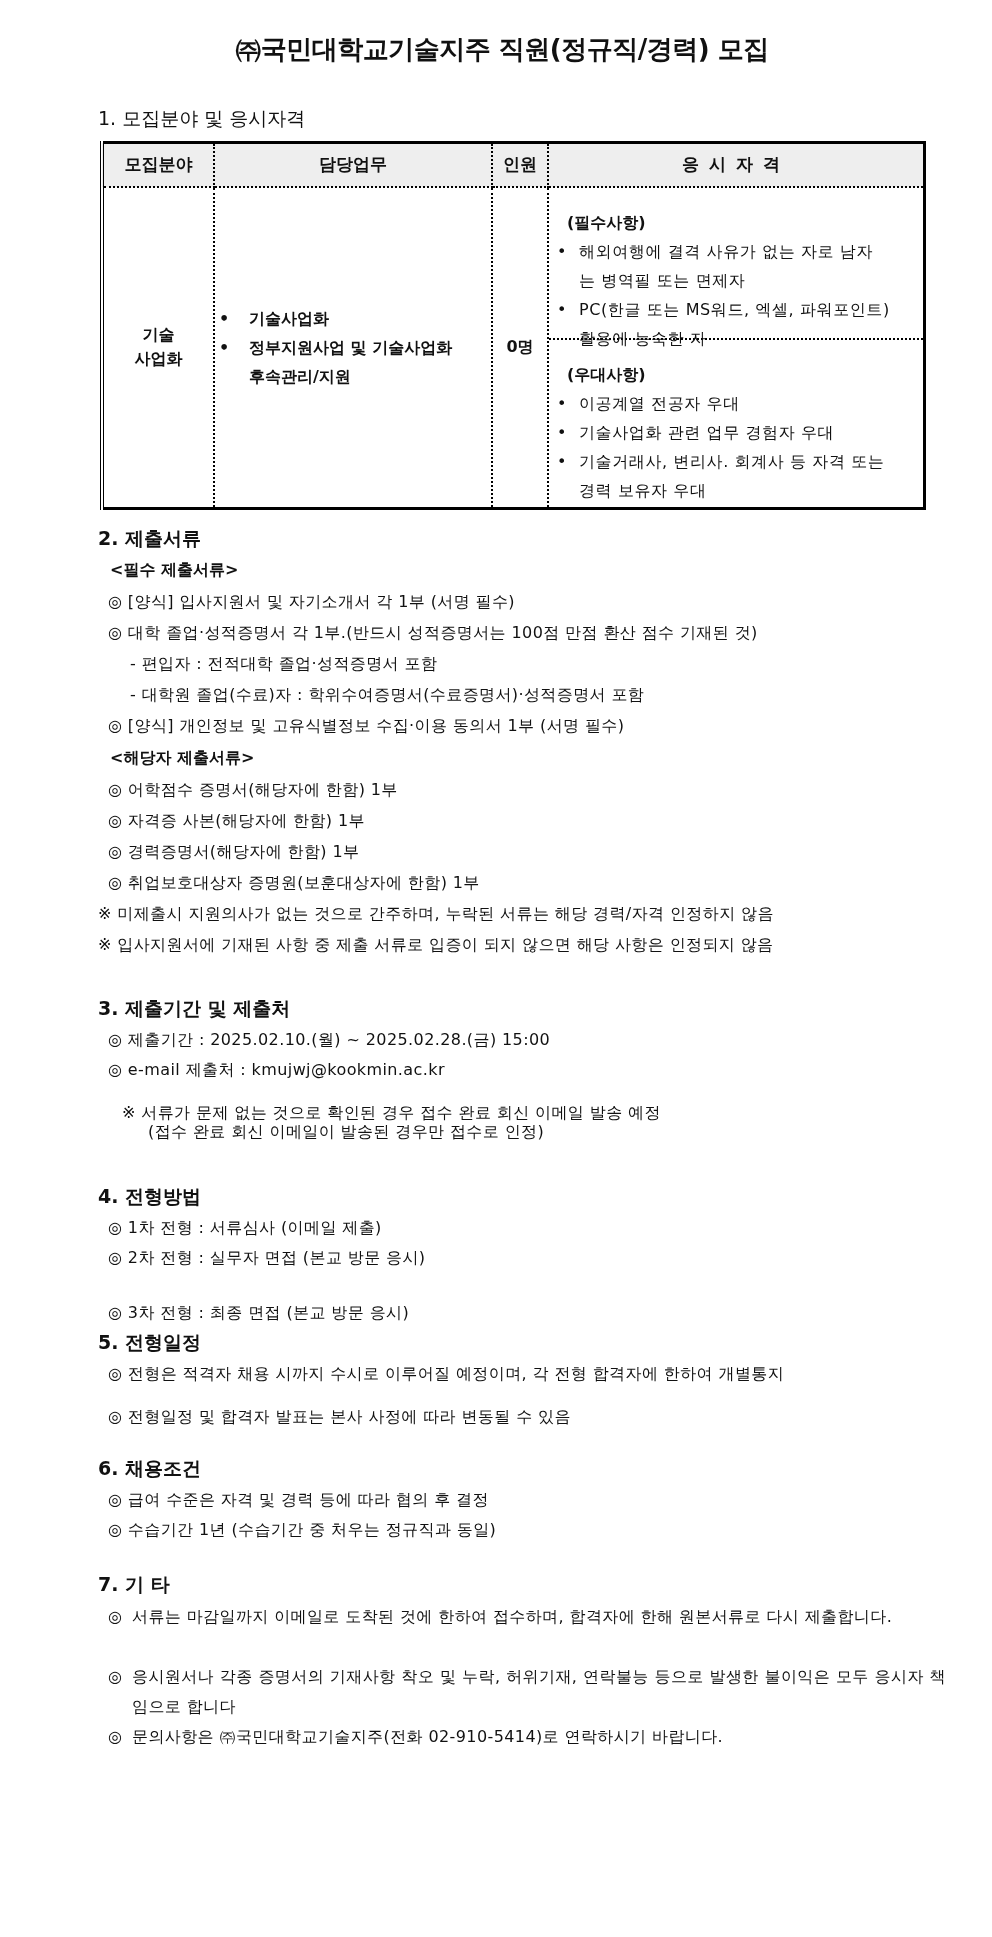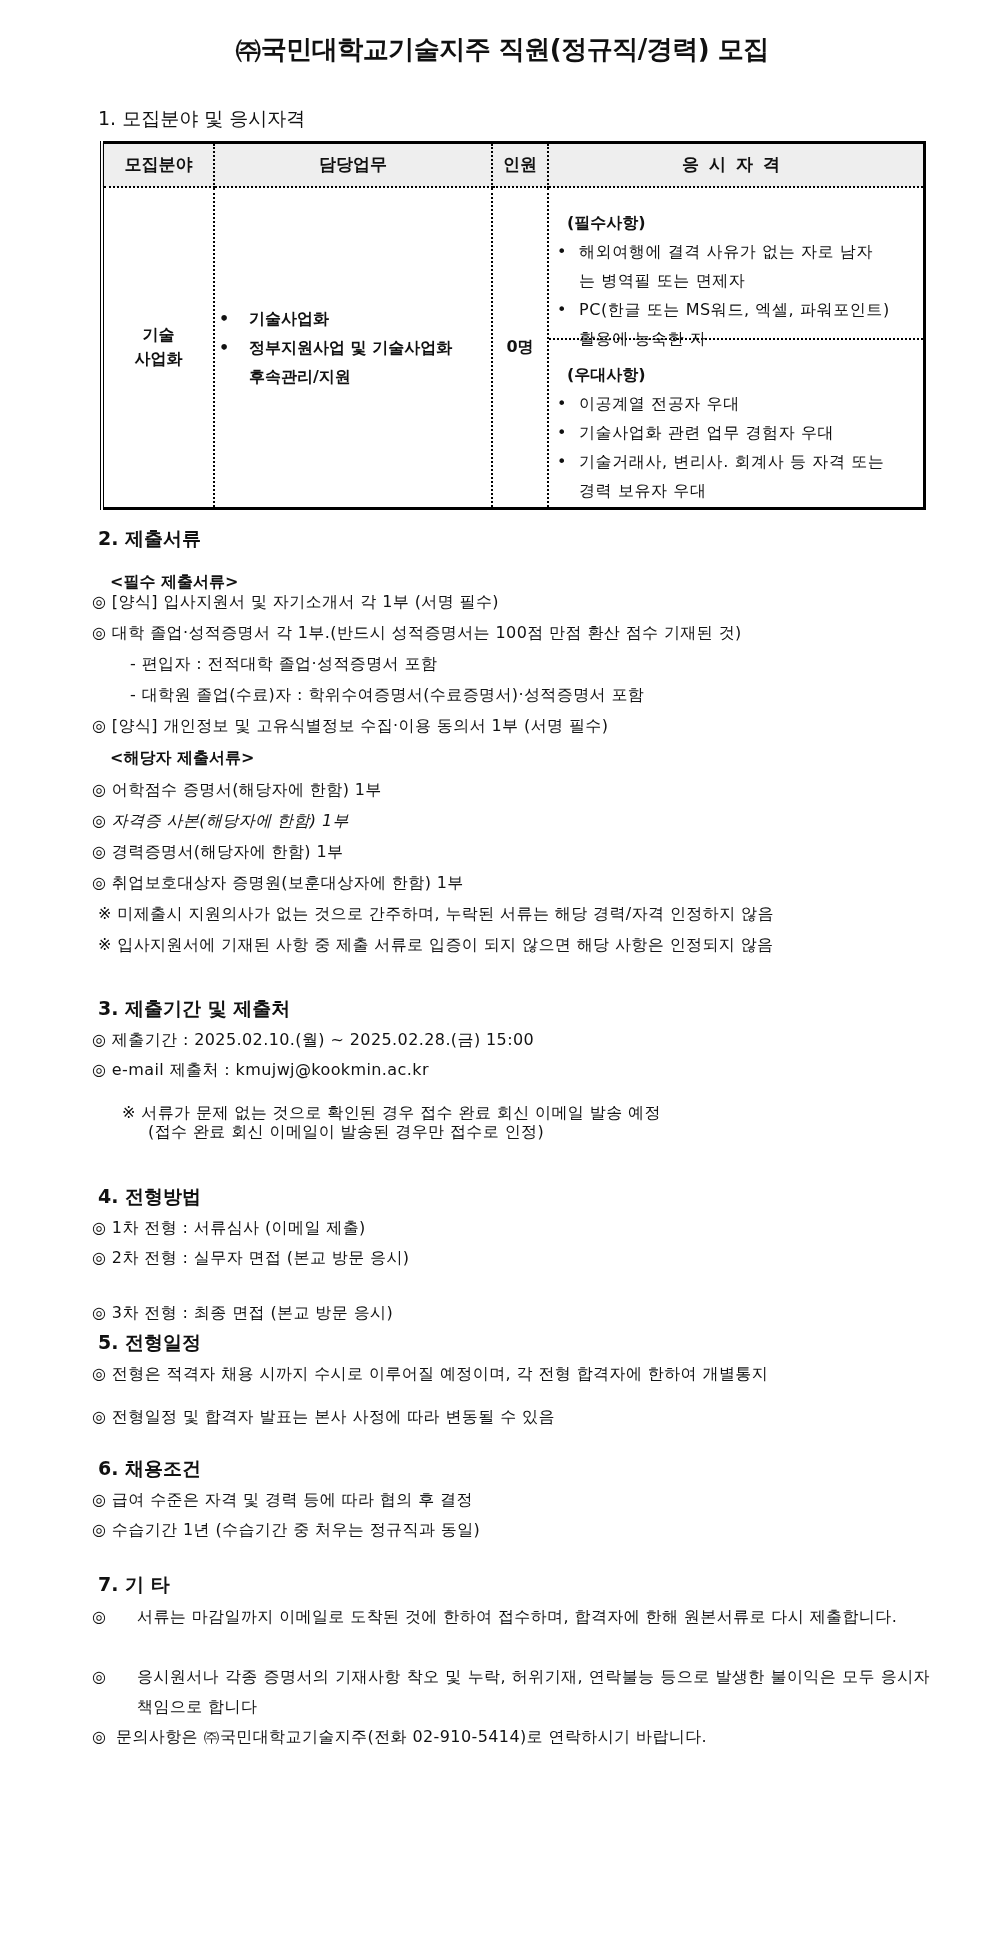--- a/index.html
+++ b/index.html
@@ -18,23 +18,23 @@
   .duty-list { list-style: none; font-weight: bold; line-height: 29px; }
   .duty-list li { position: relative; padding-left: 34px; }
   .duty-list li .dot { position: absolute; left: 4px; top: 0; }
   .qual-block { padding: 20px 6px 2px 6px; font-size: 16px; line-height: 29px; }
   .qual-block.req { border-bottom: 2px dotted #000; height: 152px; }
   .qual-label { font-weight: bold; padding-left: 12px; }
   .qual-item { position: relative; padding-left: 24px; letter-spacing: 0.6px; }
   .qual-item .dot { position: absolute; left: 2px; top: 0; }
   .sub { position: absolute; left: 110px; font-size: 16px; font-weight: bold; }
   .line { position: absolute; font-size: 16px; white-space: nowrap; letter-spacing: 0.4px; }
-  .ind0 { left: 98px; } .ind1 { left: 92px; } .ind2 { left: 130px; } .ind3 { left: 122px; } .ind4 { left: 148px; }
+  .ind0 { left: 98px; } .ind1 { left: 108px; } .ind2 { left: 130px; } .ind3 { left: 122px; } .ind4 { left: 148px; }
   .wrap { white-space: normal; width: 848px; line-height: 30px; }
-  .justify { text-align: justify; text-align-last: left; margin-left: 21px; }
+  .justify { text-align: justify; text-align-last: left; }
   .mark { display: inline-block; width: 24px; }
 </style>
 </head>
 <body>
 
 <div class="title">㈜국민대학교기술지주 직원(정규직/경력) 모집</div>
 
 <div class="h1 light" style="top:106px;">1. 모집분야 및 응시자격</div>
 
 <table class="recruit">
@@ -80,29 +80,29 @@
           <div class="qual-item"><span class="dot">•</span><span>기술사업화 관련 업무 경험자 우대</span></div>
           <div class="qual-item"><span class="dot">•</span><span>기술거래사, 변리사. 회계사 등 자격 또는</span></div>
           <div class="qual-item"><span>경력 보유자 우대</span></div>
         </div>
       </td>
     </tr>
   </tbody>
 </table>
 
 <div class="h1" style="top:526px;">2. 제출서류</div>
-<div class="sub" style="top:560px;margin-top:12px;">&lt;필수 제출서류&gt;</div>
+<div class="sub" style="top:560px;">&lt;필수 제출서류&gt;</div>
 <div class="line ind1" style="top:592px;">◎ [양식] 입사지원서 및 자기소개서 각 1부 (서명 필수)</div>
 <div class="line ind1" style="top:623px;">◎ 대학 졸업·성적증명서 각 1부.(반드시 성적증명서는 100점 만점 환산 점수 기재된 것)</div>
 <div class="line ind2" style="top:654px;">- 편입자 : 전적대학 졸업·성적증명서 포함</div>
 <div class="line ind2" style="top:685px;">- 대학원 졸업(수료)자 : 학위수여증명서(수료증명서)·성적증명서 포함</div>
 <div class="line ind1" style="top:716px;">◎ [양식] 개인정보 및 고유식별정보 수집·이용 동의서 1부 (서명 필수)</div>
 <div class="sub" style="top:748px;">&lt;해당자 제출서류&gt;</div>
 <div class="line ind1" style="top:780px;">◎ 어학점수 증명서(해당자에 한함) 1부</div>
-<div class="line ind1" style="top:811px;font-style:italic;">◎ 자격증 사본(해당자에 한함) 1부</div>
+<div class="line ind1" style="top:811px;">◎ 자격증 사본(해당자에 한함) 1부</div>
 <div class="line ind1" style="top:842px;">◎ 경력증명서(해당자에 한함) 1부</div>
 <div class="line ind1" style="top:873px;">◎ 취업보호대상자 증명원(보훈대상자에 한함) 1부</div>
 <div class="line ind0" style="top:904px;">※ 미제출시 지원의사가 없는 것으로 간주하며, 누락된 서류는 해당 경력/자격 인정하지 않음</div>
 <div class="line ind0" style="top:935px;">※ 입사지원서에 기재된 사항 중 제출 서류로 입증이 되지 않으면 해당 사항은 인정되지 않음</div>
 
 <div class="h1" style="top:996px;">3. 제출기간 및 제출처</div>
 <div class="line ind1" style="top:1030px;">◎ 제출기간 : 2025.02.10.(월) ~ 2025.02.28.(금) 15:00</div>
 <div class="line ind1" style="top:1060px;">◎ e-mail 제출처 : kmujwj@kookmin.ac.kr</div>
 <div class="line ind3" style="top:1091px;margin-top:12px;">※ 서류가 문제 없는 것으로 확인된 경우 접수 완료 회신 이메일 발송 예정</div>
 <div class="line ind4" style="top:1122px;">(접수 완료 회신 이메일이 발송된 경우만 접수로 인정)</div>

